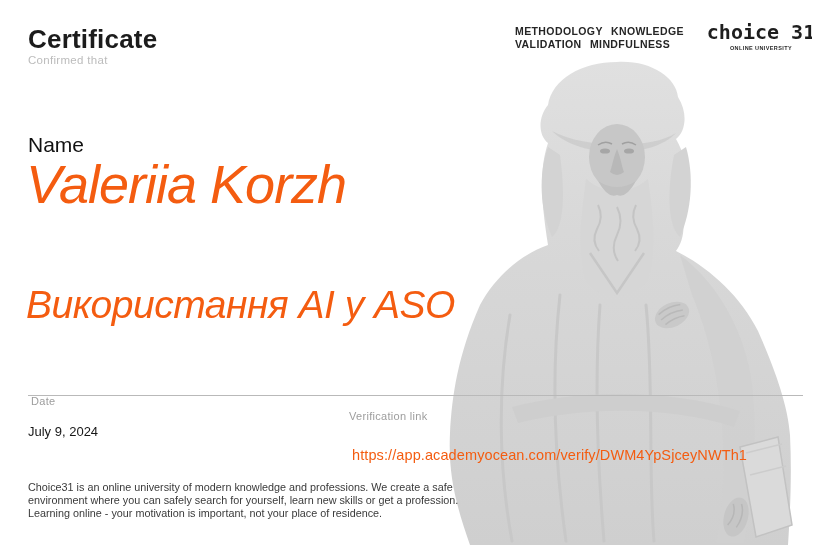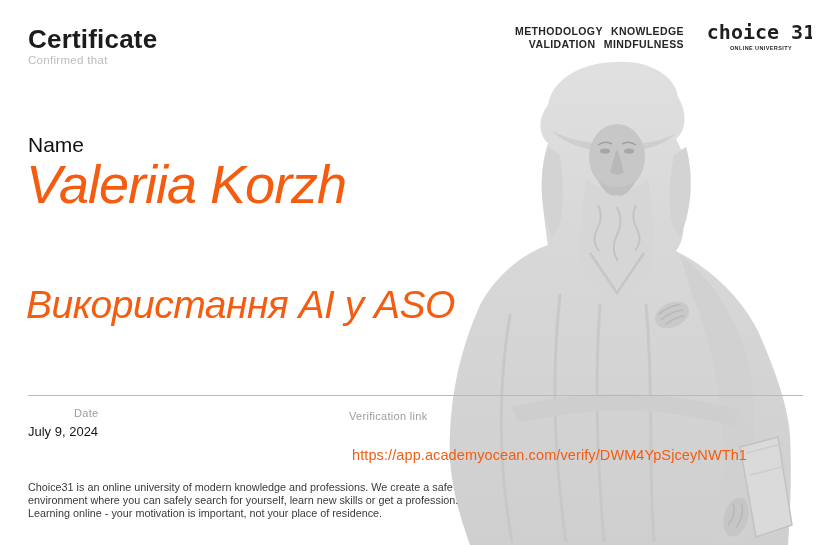--- a/index.html
+++ b/index.html
@@ -33,21 +33,20 @@
   .header-subtitle {
     position: absolute; left: 28px; top: 54px;
     font-size: 11.5px; color: #bcbcbc; letter-spacing: 0.3px;
   }
 
   .values-block {
     position: absolute; left: 515px; top: 25px;
     font-size: 10.5px; font-weight: 700; color: #252525;
     letter-spacing: 0.4px; word-spacing: 5px; line-height: 1.25;
     white-space: pre;
-    text-align: right;
   }
 
   .logo { position: absolute; left: 705px; top: 20px; width: 112px; text-align: center; }
   .logo-text {
     font-family: "DejaVu Sans Mono", monospace;
     font-size: 20px; font-weight: 700; color: #1e1e1e; letter-spacing: 0px;
     white-space: nowrap;
   }
   .logo-subtext {
     font-size: 5.5px; font-weight: 700; color: #2a2a2a; letter-spacing: 0.4px;
@@ -74,22 +73,22 @@
     color: var(--accent); letter-spacing: -0.5px; white-space: nowrap;
   }
 
   .divider {
     position: absolute; left: 28px; top: 395px;
     width: 775px; height: 0;
     border-top: 1px solid #b9b9b9;
   }
 
   .date-label {
-    position: absolute; left: 31px; top: 407px;
-    font-size: 11px; color: #9d9d9d; letter-spacing: 0.3px; margin-left: 43px;
+    position: absolute; left: 31px; top: 395px;
+    font-size: 11px; color: #9d9d9d; letter-spacing: 0.3px;
   }
   .date-value {
     position: absolute; left: 28px; top: 424px;
     font-size: 13px; color: #161616;
   }
 
   .verify-label {
     position: absolute; left: 349px; top: 410px;
     font-size: 11px; color: #9d9d9d; letter-spacing: 0.3px; text-align: center;
   }

